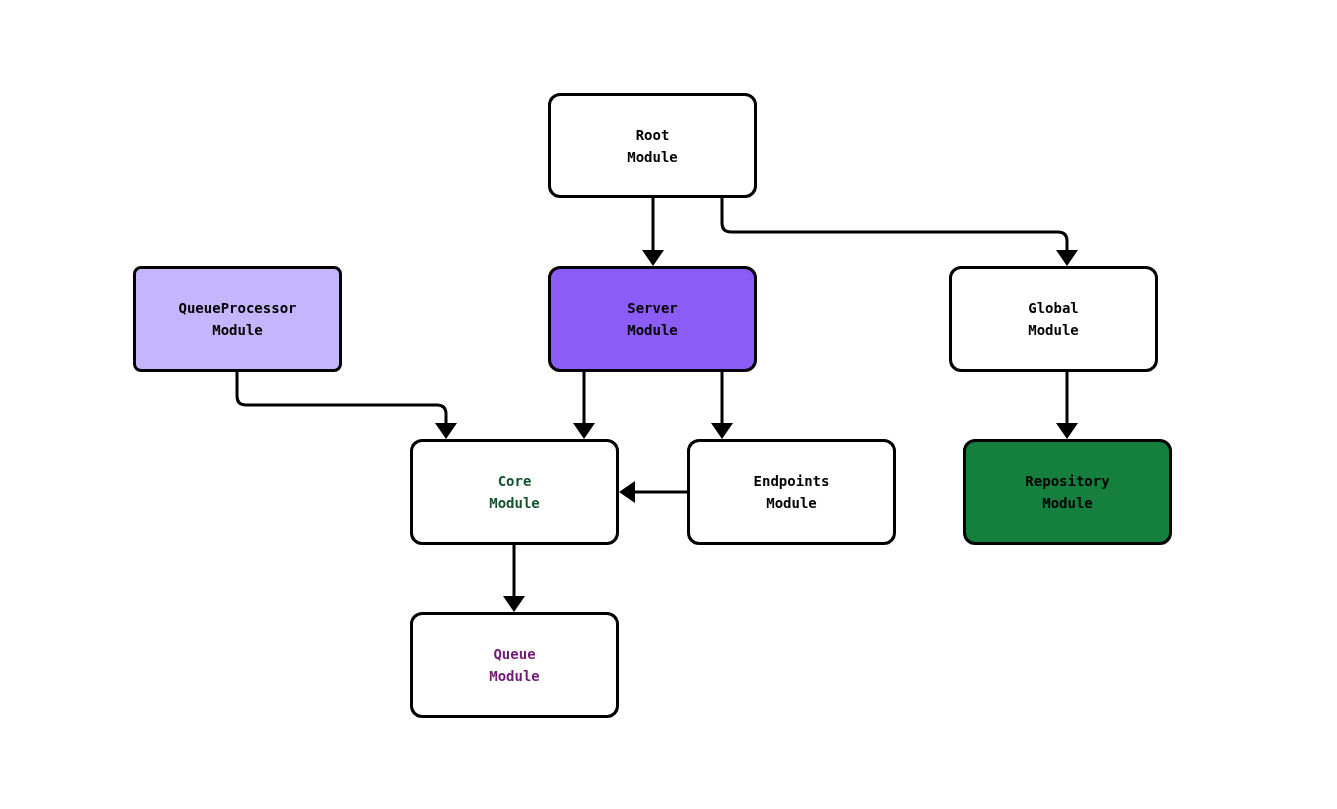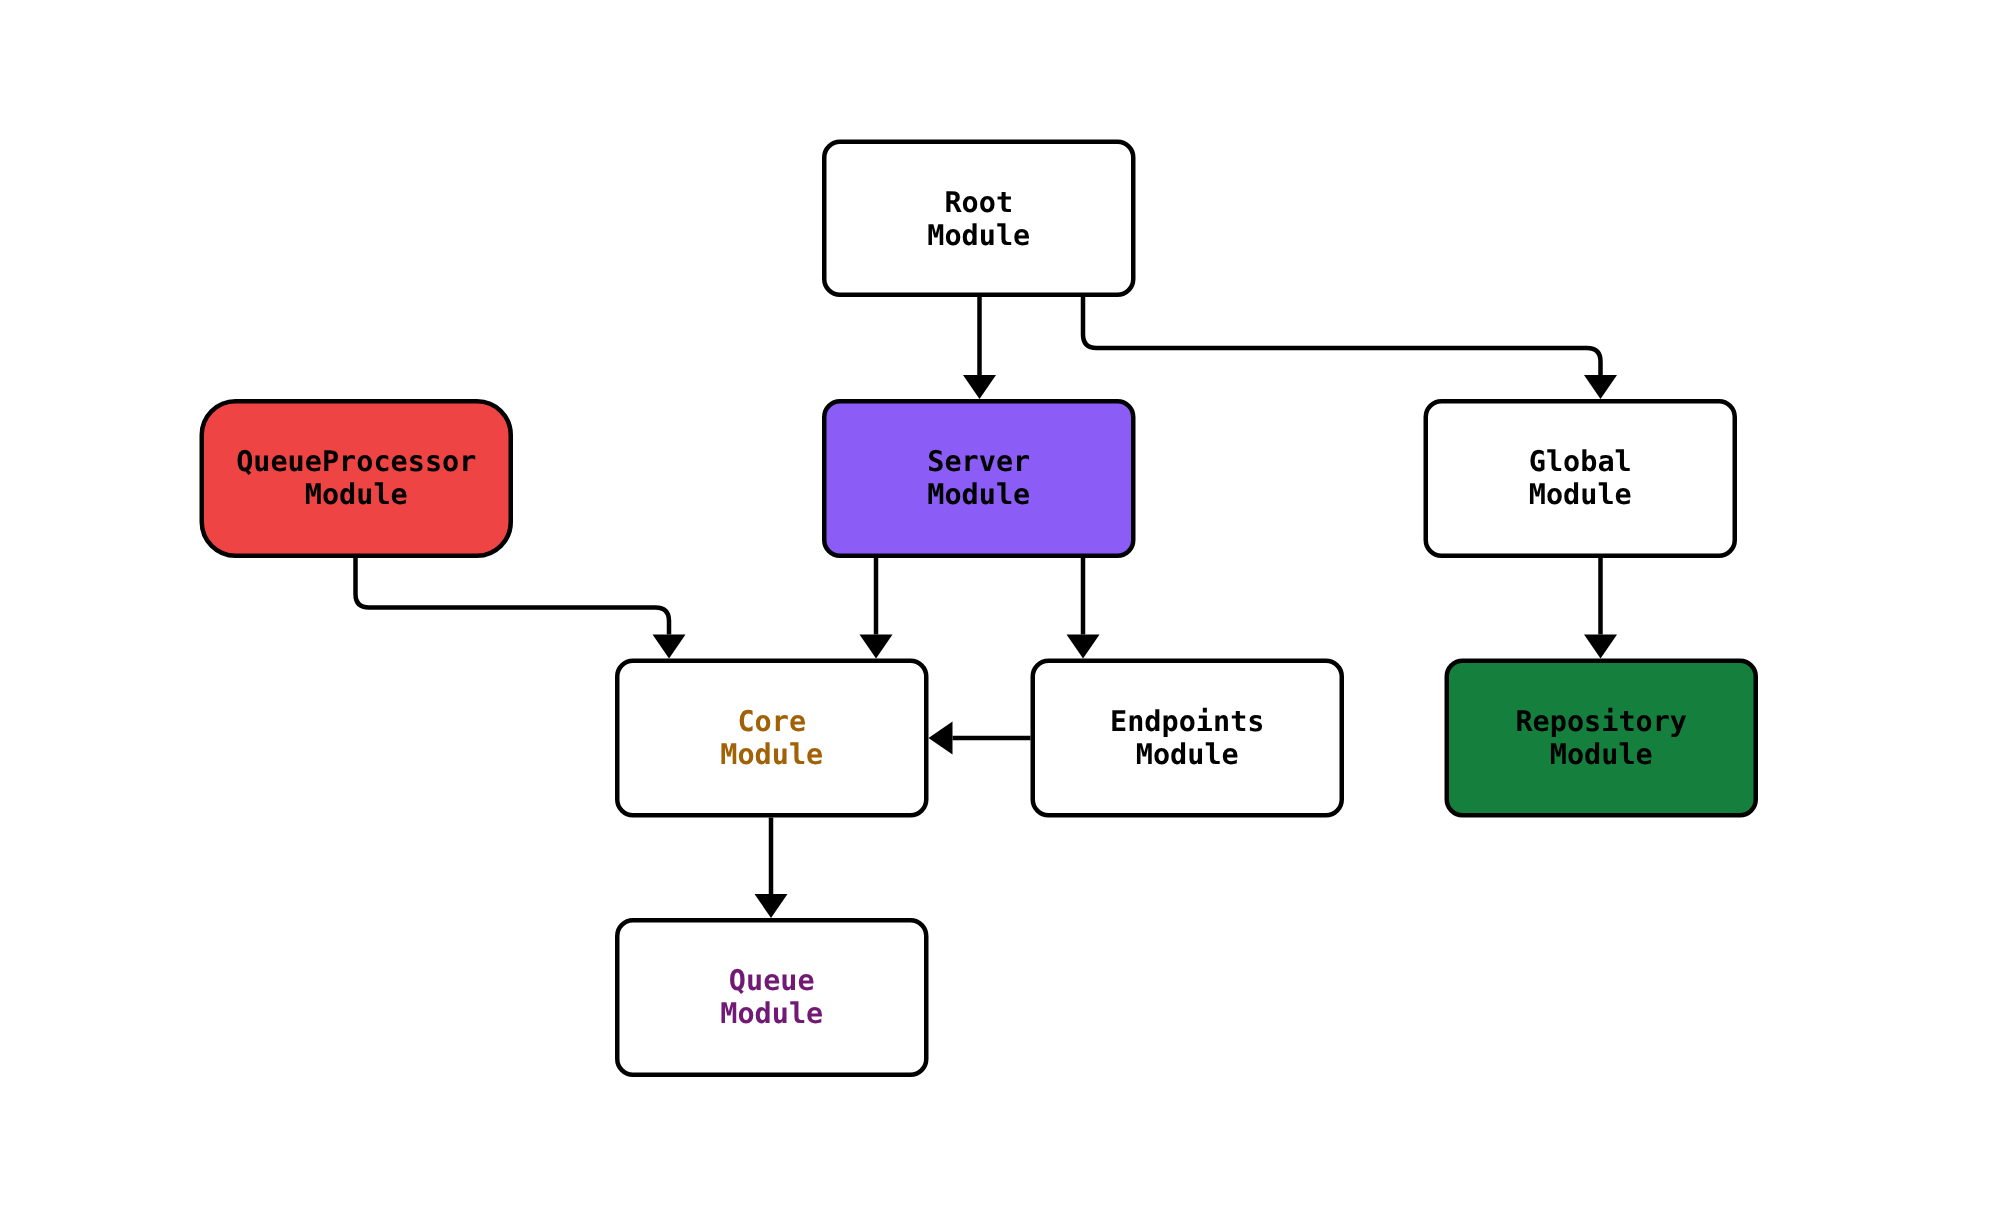--- a/index.html
+++ b/index.html
@@ -27,21 +27,21 @@
     box-sizing: border-box;
     background: #ffffff;
     border: 3px solid #000000;
     border-radius: 12px;
     display: flex;
     flex-direction: column;
     align-items: center;
     justify-content: center;
     text-align: center;
     font-weight: bold;
-    font-size: 19px;
+    font-size: 14px;
     line-height: 22px;
     color: #000000;
   }
   .node .label-line {
     display: block;
     white-space: pre;
   }
   .edge-path {
     fill: none;
     stroke: #000000;
@@ -89,33 +89,33 @@
       <g>
         <path class="edge-path" d="M1067 372 L1067 423" stroke="#000000" stroke-width="3"></path>
         <polygon class="edge-arrowhead" points="1067,439 1056,423 1078,423" fill="#000000"></polygon>
       </g>
     </svg>
   <div id="node-layer">
       <div class="node" style="left: 548px; top: 93px; width: 209px; height: 105px; background: rgb(255, 255, 255); border-color: rgb(0, 0, 0); border-width: 3px; border-radius: 12px; color: rgb(0, 0, 0);">
         <span class="label-line">Root</span>
         <span class="label-line">Module</span>
       </div>
-      <div class="node" style="left: 133px; top: 266px; width: 209px; height: 106px; background: #ef4444; border-color: rgb(0, 0, 0); border-width: 3px; border-radius: 24px; color: rgb(0, 0, 0);">
+      <div class="node" style="left: 133px; top: 266px; width: 209px; height: 106px; background: #c4b5fd; border-color: rgb(0, 0, 0); border-width: 3px; border-radius: 8px; color: rgb(0, 0, 0);">
         <span class="label-line">QueueProcessor</span>
         <span class="label-line">Module</span>
       </div>
       <div class="node" style="left: 548px; top: 266px; width: 209px; height: 106px; background: #8b5cf6; border-color: rgb(0, 0, 0); border-width: 3px; border-radius: 12px; color: rgb(0, 0, 0);">
         <span class="label-line">Server</span>
         <span class="label-line">Module</span>
       </div>
       <div class="node" style="left: 949px; top: 266px; width: 209px; height: 106px; background: rgb(255, 255, 255); border-color: rgb(0, 0, 0); border-width: 3px; border-radius: 12px; color: rgb(0, 0, 0);">
         <span class="label-line">Global</span>
         <span class="label-line">Module</span>
       </div>
-      <div class="node" style="left: 410px; top: 439px; width: 209px; height: 106px; background: rgb(255, 255, 255); border-color: rgb(0, 0, 0); border-width: 3px; border-radius: 12px; color: #a16207;">
+      <div class="node" style="left: 410px; top: 439px; width: 209px; height: 106px; background: rgb(255, 255, 255); border-color: rgb(0, 0, 0); border-width: 3px; border-radius: 12px; color: #14532d;">
         <span class="label-line">Core</span>
         <span class="label-line">Module</span>
       </div>
       <div class="node" style="left: 687px; top: 439px; width: 209px; height: 106px; background: rgb(255, 255, 255); border-color: rgb(0, 0, 0); border-width: 3px; border-radius: 12px; color: rgb(0, 0, 0);">
         <span class="label-line">Endpoints</span>
         <span class="label-line">Module</span>
       </div>
       <div class="node" style="left: 963px; top: 439px; width: 209px; height: 106px; background: #15803d; border-color: rgb(0, 0, 0); border-width: 3px; border-radius: 12px; color: rgb(0, 0, 0);">
         <span class="label-line">Repository</span>
         <span class="label-line">Module</span>

